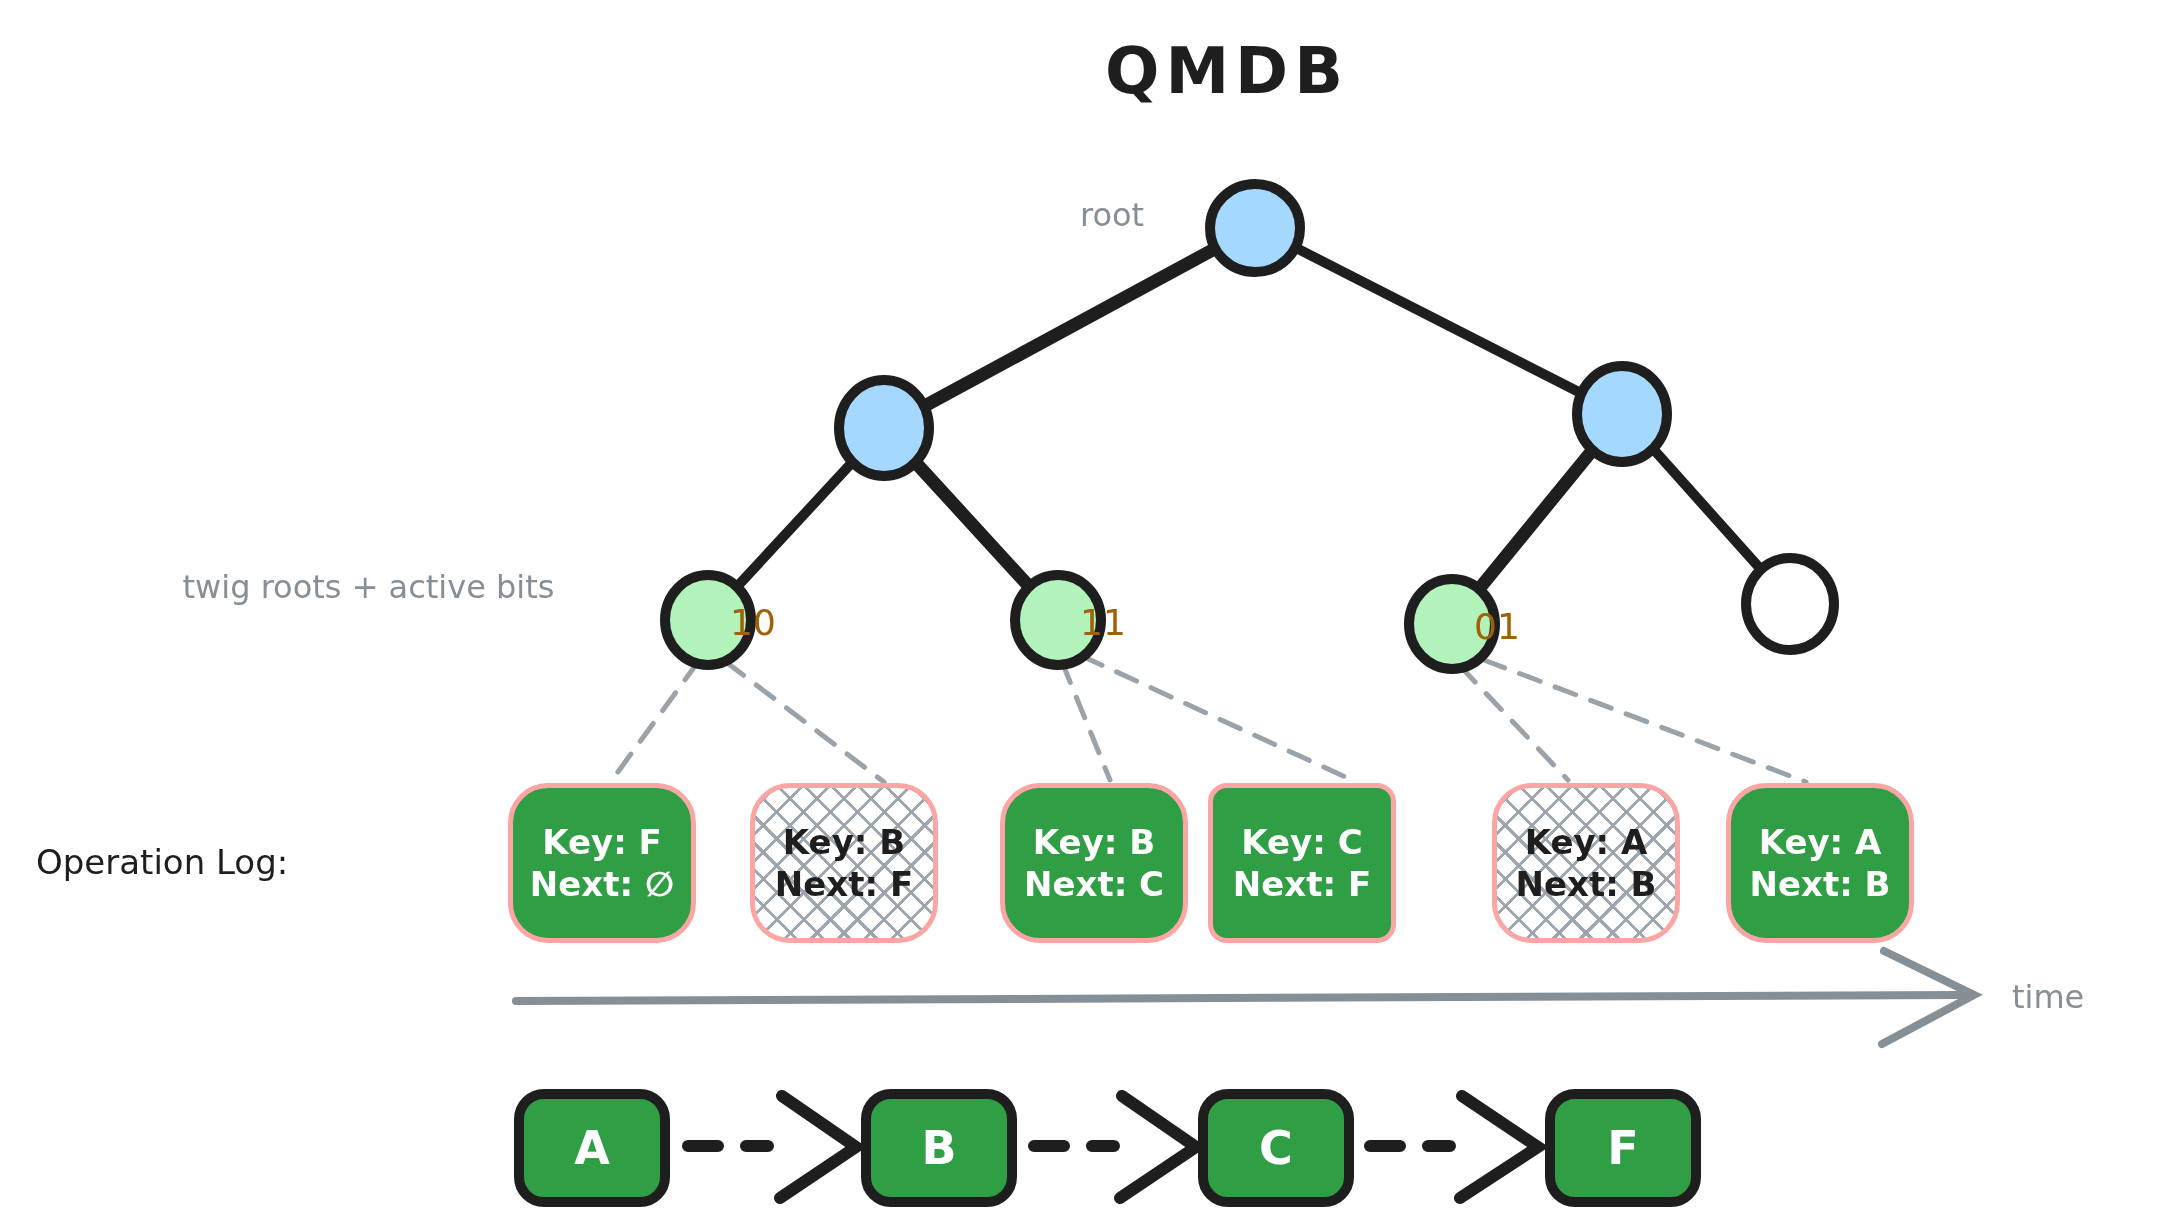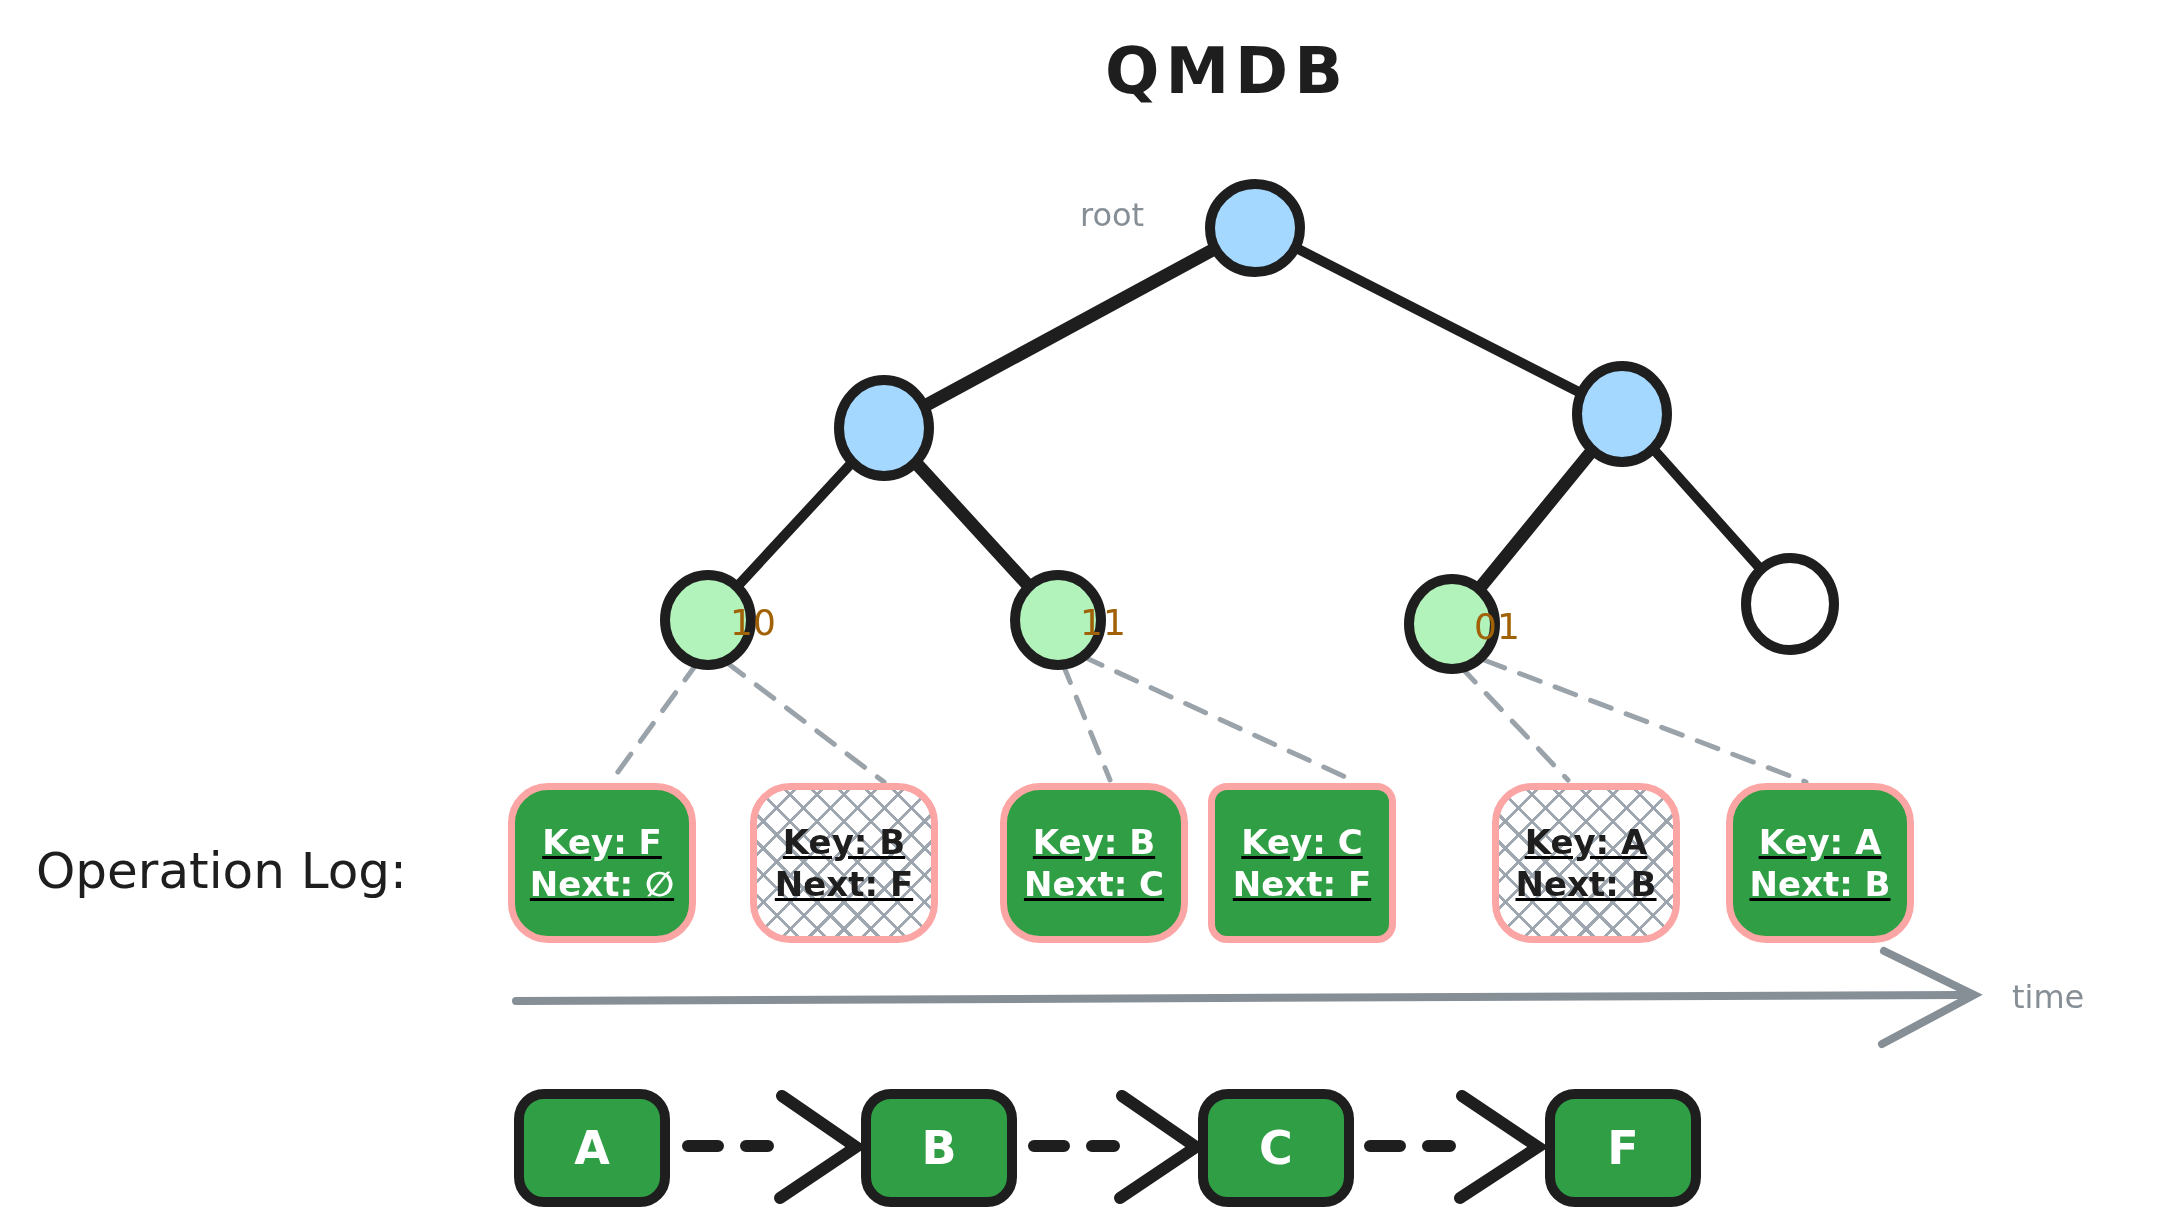--- a/index.html
+++ b/index.html
@@ -10,34 +10,33 @@
     font-family:"DejaVu Sans","Liberation Sans",sans-serif;
     overflow:hidden;
   }
   svg.layer{position:absolute;left:0;top:0;width:2159px;height:1222px;}
   .lbl{position:absolute;white-space:nowrap;}
   .title{
     font-size:64px;font-weight:700;color:#1e1e1e;letter-spacing:6px;
   }
   .gray{color:#868e96;}
   .black-lbl{color:#1e1e1e;}
-  .side-lbl{font-size:50px;font-weight:500;}
+  .side-lbl{font-size:34px;font-weight:500;}
   .tree-lbl{font-size:32px;font-weight:500;}
   .node-bits{
     position:absolute;font-size:36px;font-weight:500;color:#a16207;
     transform:translate(-50%,-50%);
     margin-left:45px;
   }
   .opbox{
     position:absolute;width:188px;height:160px;top:783px;
-    border:7px solid #fca5a5;border-radius:40px;
+    border:5px solid #fca5a5;border-radius:40px;
     box-sizing:border-box;
     display:flex;flex-direction:column;align-items:center;justify-content:center;
     gap:8px;
-    text-decoration:underline;
   }
   .opbox .line{font-size:34px;font-weight:600;line-height:1;}
   .op-active{background:#2f9e44;}
   .op-active .line{color:#ffffff;}
   .op-pruned{
     background:
       repeating-linear-gradient(45deg, rgba(154,163,172,0) 0 8px, rgba(154,163,172,.95) 8px 11px, rgba(154,163,172,0) 11px 19px),
       repeating-linear-gradient(-45deg, rgba(154,163,172,0) 0 8px, rgba(154,163,172,.95) 8px 11px, rgba(154,163,172,0) 11px 19px),
       #ffffff;
   }
@@ -97,20 +96,21 @@
       <path d="M1122 1096 L1196 1147 L1120 1198" stroke-width="12"></path>
       <path d="M1370 1146 L1450 1146" stroke-width="12" stroke-dasharray="30 28"></path>
       <path d="M1462 1096 L1538 1147 L1460 1198" stroke-width="12"></path>
     </g>
   </svg>
 
   <div class="lbl title" style="left:1105px;top:34px;">QMDB</div>
 
   <div class="lbl gray tree-lbl" style="left:1080px;top:196px;">root</div>
 
+  <div class="lbl gray tree-lbl" style="left:96px;top:568px;width:545px;text-align:center;">twig roots + active bits</div>
 
   <div class="lbl black-lbl side-lbl" style="left:36px;top:842px;">Operation Log:</div>
 
   <div class="lbl gray tree-lbl" style="left:2012px;top:978px;text-align:right;">time</div>
 
 
   <div class="node-bits" style="left:708px;top:622px;">10</div>
   <div class="node-bits" style="left:1058px;top:622px;">11</div>
   <div class="node-bits" style="left:1452px;top:626px;">01</div>
 

